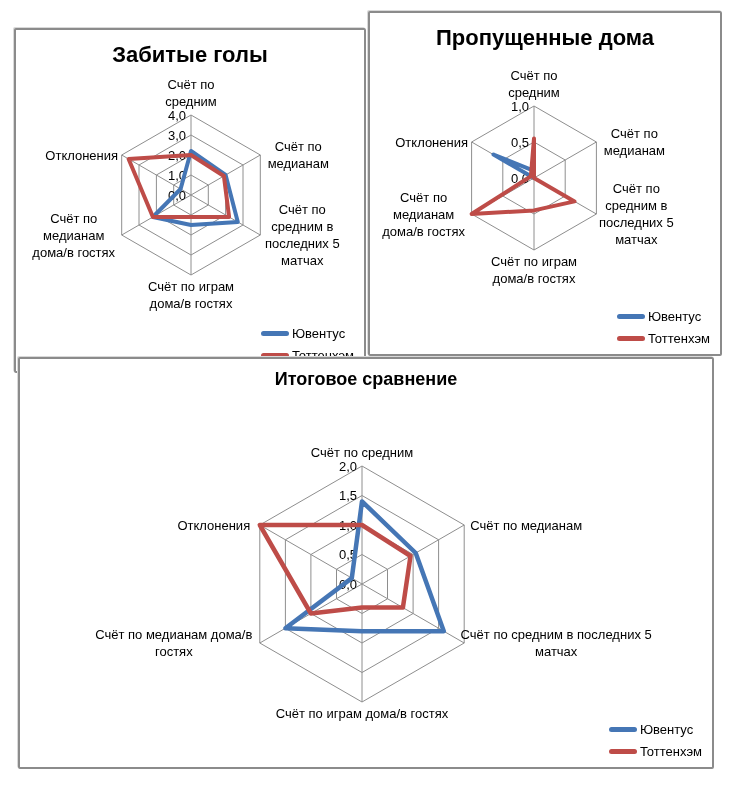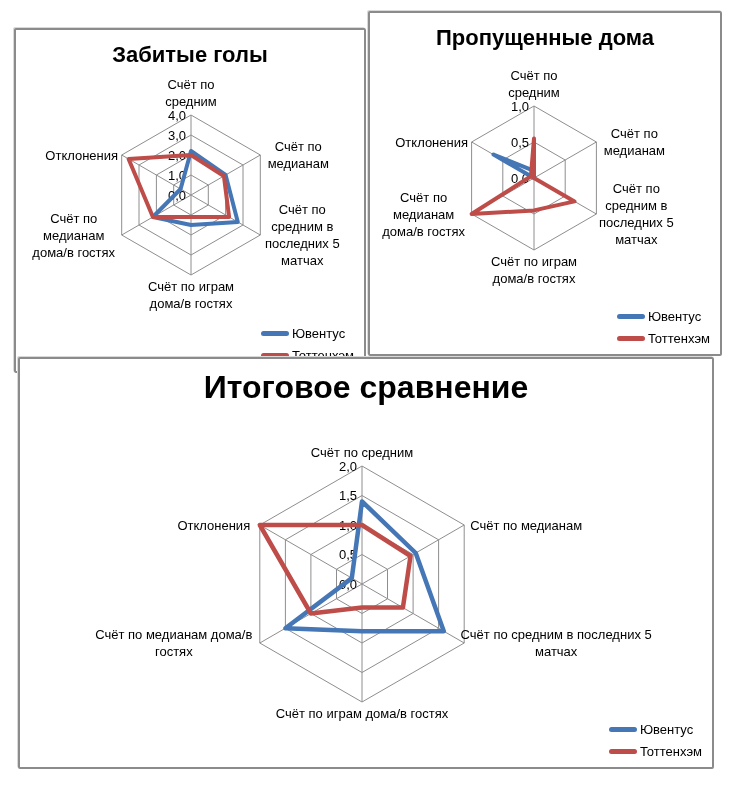--- a/index.html
+++ b/index.html
@@ -6,21 +6,21 @@
   #page{position:relative;width:730px;height:785px;background:#ffffff;
         font-family:"Liberation Sans",sans-serif;color:#000;}
   .panel{position:absolute;background:#ffffff;border:2px solid #8b8b8b;border-radius:2px;
          box-shadow:-1px -1px 0 #d9d9d9;}
   #panel-0{left:14px;top:28px;width:348px;height:341px;}
   #panel-1{left:368px;top:11px;width:350px;height:341px;}
   #panel-2{left:18px;top:357px;width:692px;height:408px;}
   .chart-title{position:absolute;left:0;right:0;text-align:center;font-weight:bold;
                letter-spacing:0px;}
   #panel-0 .chart-title,#panel-1 .chart-title{top:12px;font-size:22px;}
-  #panel-2 .chart-title{top:10px;font-size:32px;}
+  #panel-2 .chart-title{top:10px;font-size:18px;}
   .radar-svg{position:absolute;left:0;top:0;}
   .radar-svg text{font-family:"Liberation Sans",sans-serif;font-size:13px;fill:#000;}
   .legend{position:absolute;right:10px;bottom:6px;display:flex;flex-direction:column;
           gap:3px;align-items:flex-start;}
   .legend-item{display:flex;align-items:center;gap:3px;font-size:13px;line-height:19px;}
   .marker{width:28px;height:5px;border-radius:3px;display:inline-block;}
 </style>
 </head>
 <body>
 

